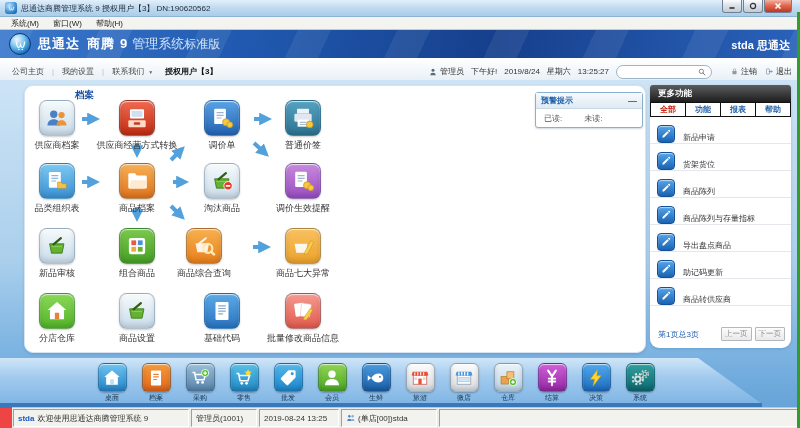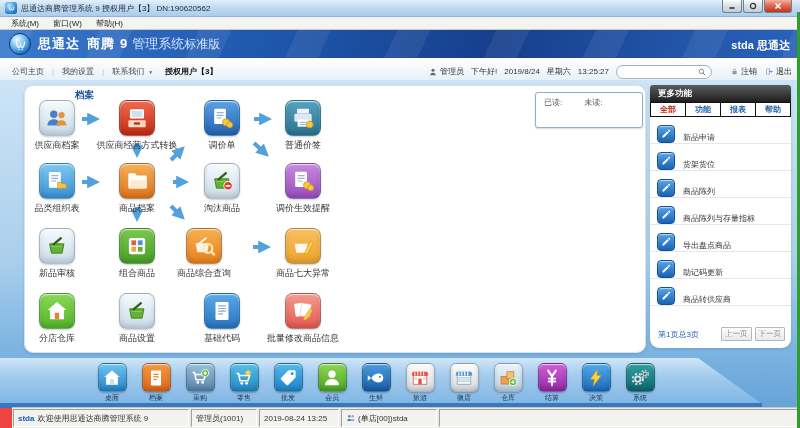--- a/index.html
+++ b/index.html
@@ -405,20 +405,24 @@
                   <rect x="10" y="5.2" width="9" height="12" rx="1" fill="#fff" stroke="#e8b8ac" stroke-width=".5"></rect>
                 </g>
                 <path d="M12.8 18.4l5.8-8.8 2.5 1.6-5.8 8.8-3 .4z" fill="#f8d04a" stroke="#c89020" stroke-width=".5"></path>
               </svg>
             </div>
             <div class="mlabel">批量修改商品信息</div>
           </div>
         </div>
 
       <div class="alert-box">
+        <div class="alert-head">
+          <span class="alert-title">预警提示</span>
+          <span class="alert-min">—</span>
+        </div>
         <div class="alert-body">
           <span>已读:</span>
           <span>未读:</span>
         </div>
       </div>
     </div>
 
     <div class="sidebar">
       <div class="sb-header">更多功能</div>
       <div class="sb-tabs">

